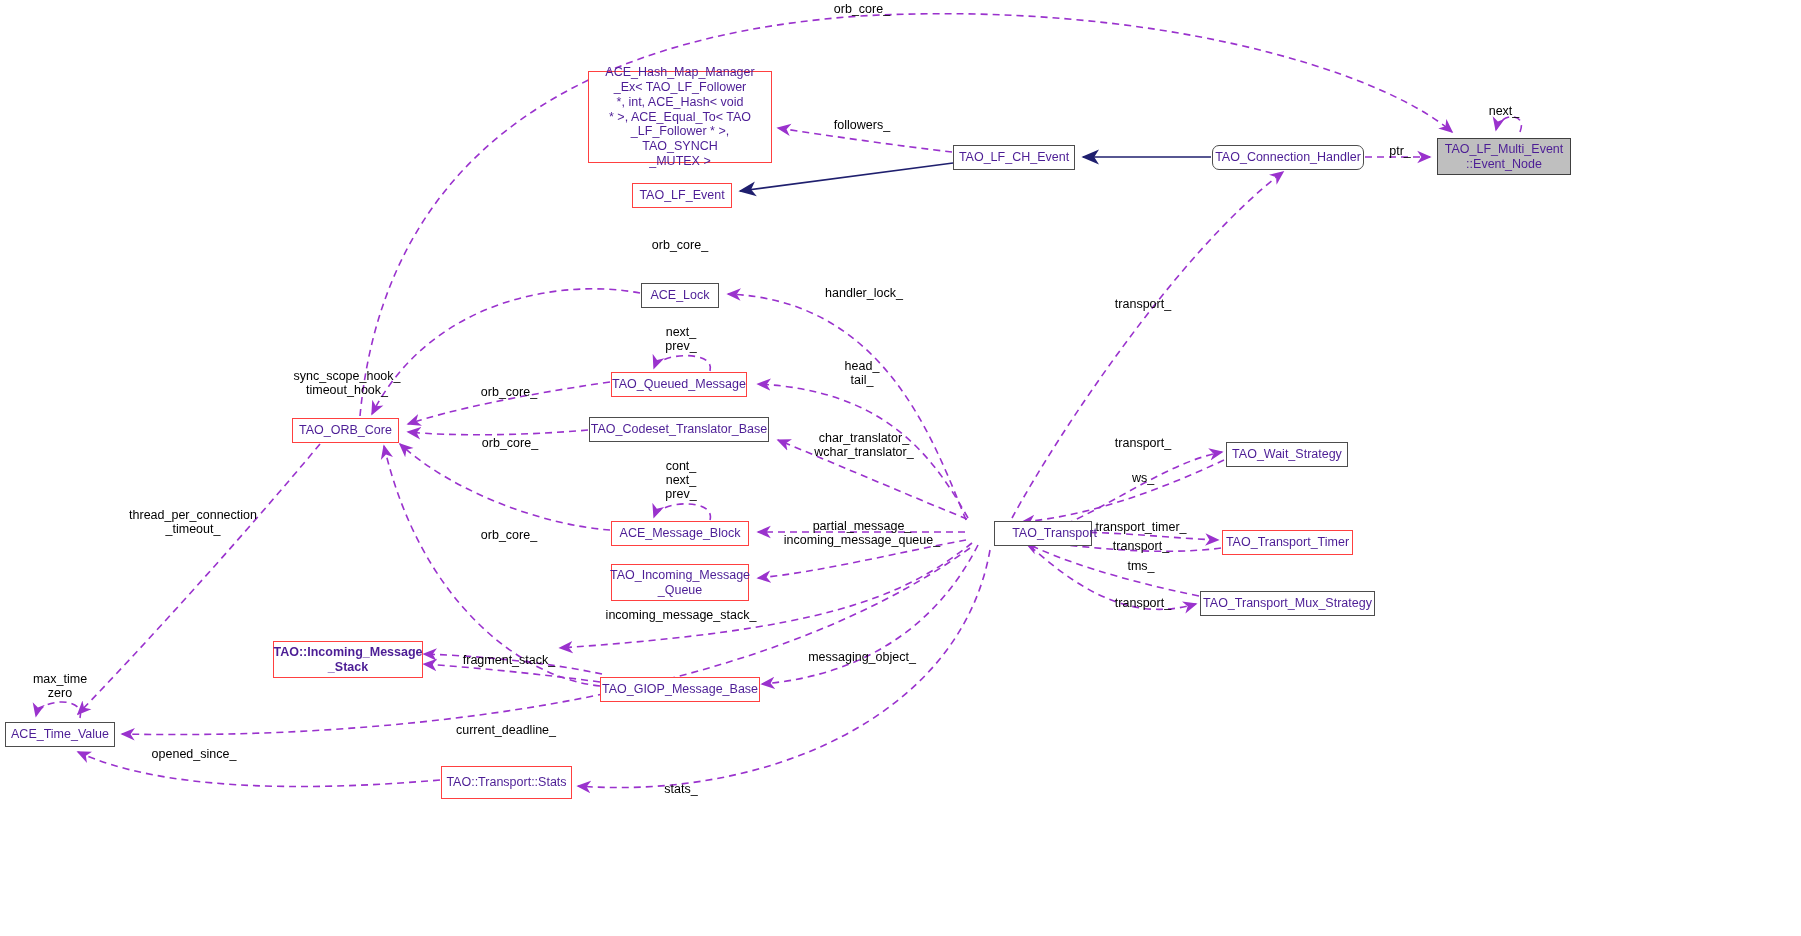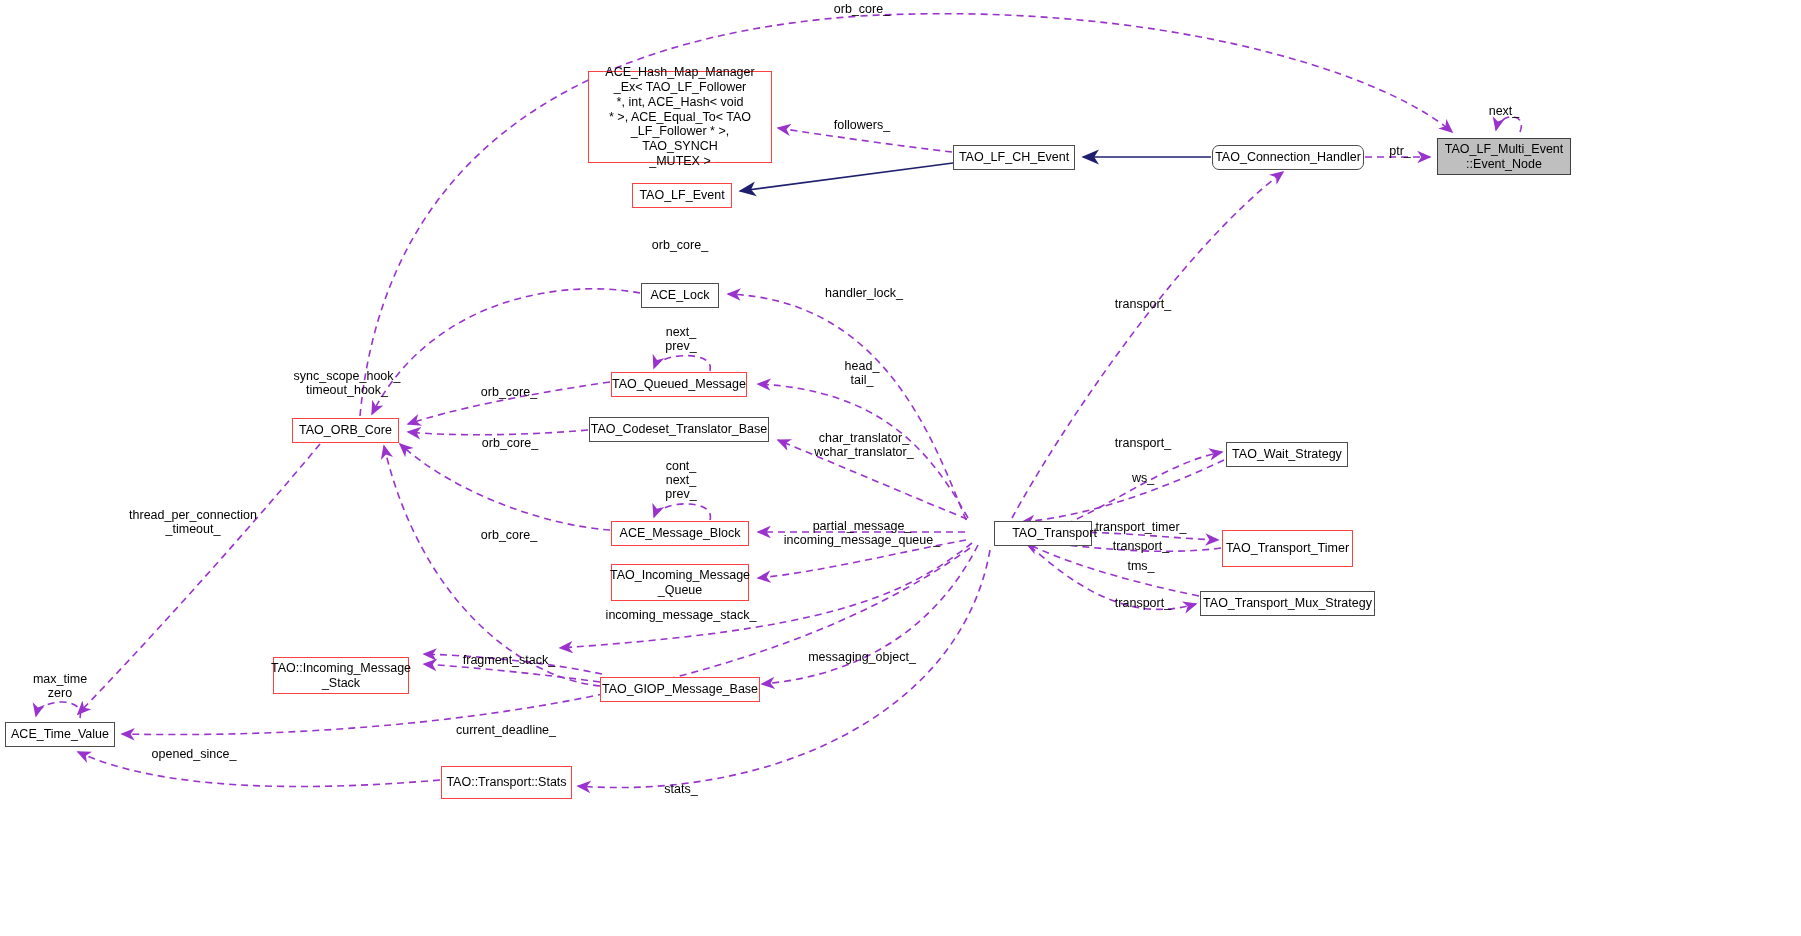--- a/index.html
+++ b/index.html
@@ -5,21 +5,21 @@
   html,body{margin:0;padding:0;background:#ffffff;}
   #canvas{position:relative;width:1801px;height:936px;background:#ffffff;
           font-family:"Liberation Sans","DejaVu Sans",sans-serif;overflow:hidden;}
   svg{position:absolute;left:0;top:0;width:1801px;height:936px;}
   .edge{fill:none;stroke:#9a32cd;stroke-width:1.6;stroke-dasharray:7,5;}
   .edge-solid{fill:none;stroke:#1f1f6e;stroke-width:1.6;}
   .elabel{font-size:12.5px;fill:#000000;font-family:"Liberation Sans","DejaVu Sans",sans-serif;
           text-anchor:middle;dominant-baseline:middle;white-space:pre;}
   .node{position:absolute;box-sizing:border-box;display:flex;align-items:center;
         justify-content:center;text-align:center;line-height:1.18;
-        font-size:12.5px;color:#000000;background:#ffffff;}
+        font-size:12.5px;color:#4c1d95;background:#ffffff;}
   .node.red{border:1.6px solid #ff4040;}
   .node.black{border:1.6px solid #4d4d4d;}
   .node.current{border:1.6px solid #404040;background:#bfbfbf;}
   .nlabel{padding:1px 5px;white-space:pre-line;}
 </style>
 </head>
 <body>
 
 <div id="canvas">
 
@@ -168,31 +168,31 @@
       </div>
       <div class="node red" style="left: 611px; top: 521px; width: 138px; height: 25px;">
         <span class="nlabel">ACE_Message_Block</span>
       </div>
       <div class="node black" style="left: 994px; top: 521px; width: 98px; height: 25px; padding-left: 23px;">
         <span class="nlabel">TAO_Transport</span>
       </div>
       <div class="node black" style="left: 1226px; top: 442px; width: 122px; height: 25px;">
         <span class="nlabel">TAO_Wait_Strategy</span>
       </div>
-      <div class="node red" style="left: 1222px; top: 530px; width: 131px; height: 37px;">
+      <div class="node red" style="left: 1222px; top: 530px; width: 131px; height: 25px;">
         <span class="nlabel">TAO_Transport_Timer</span>
       </div>
       <div class="node black" style="left: 1200px; top: 591px; width: 175px; height: 25px;">
         <span class="nlabel">TAO_Transport_Mux_Strategy</span>
       </div>
       <div class="node red" style="left: 611px; top: 564px; width: 138px; height: 37px; text-align: center;">
         <span class="nlabel">TAO_Incoming_Message
 _Queue</span>
       </div>
-      <div class="node red" style="left: 273px; top: 657px; width: 136px; height: 37px;">
+      <div class="node red" style="left: 273px; top: 641px; width: 150px; height: 37px; font-weight: bold;">
         <span class="nlabel">TAO::Incoming_Message
 _Stack</span>
       </div>
       <div class="node red" style="left: 600px; top: 677px; width: 160px; height: 25px;">
         <span class="nlabel">TAO_GIOP_Message_Base</span>
       </div>
       <div class="node black" style="left: 5px; top: 722px; width: 110px; height: 25px;">
         <span class="nlabel">ACE_Time_Value</span>
       </div>
       <div class="node red" style="left: 441px; top: 766px; width: 131px; height: 33px;">

